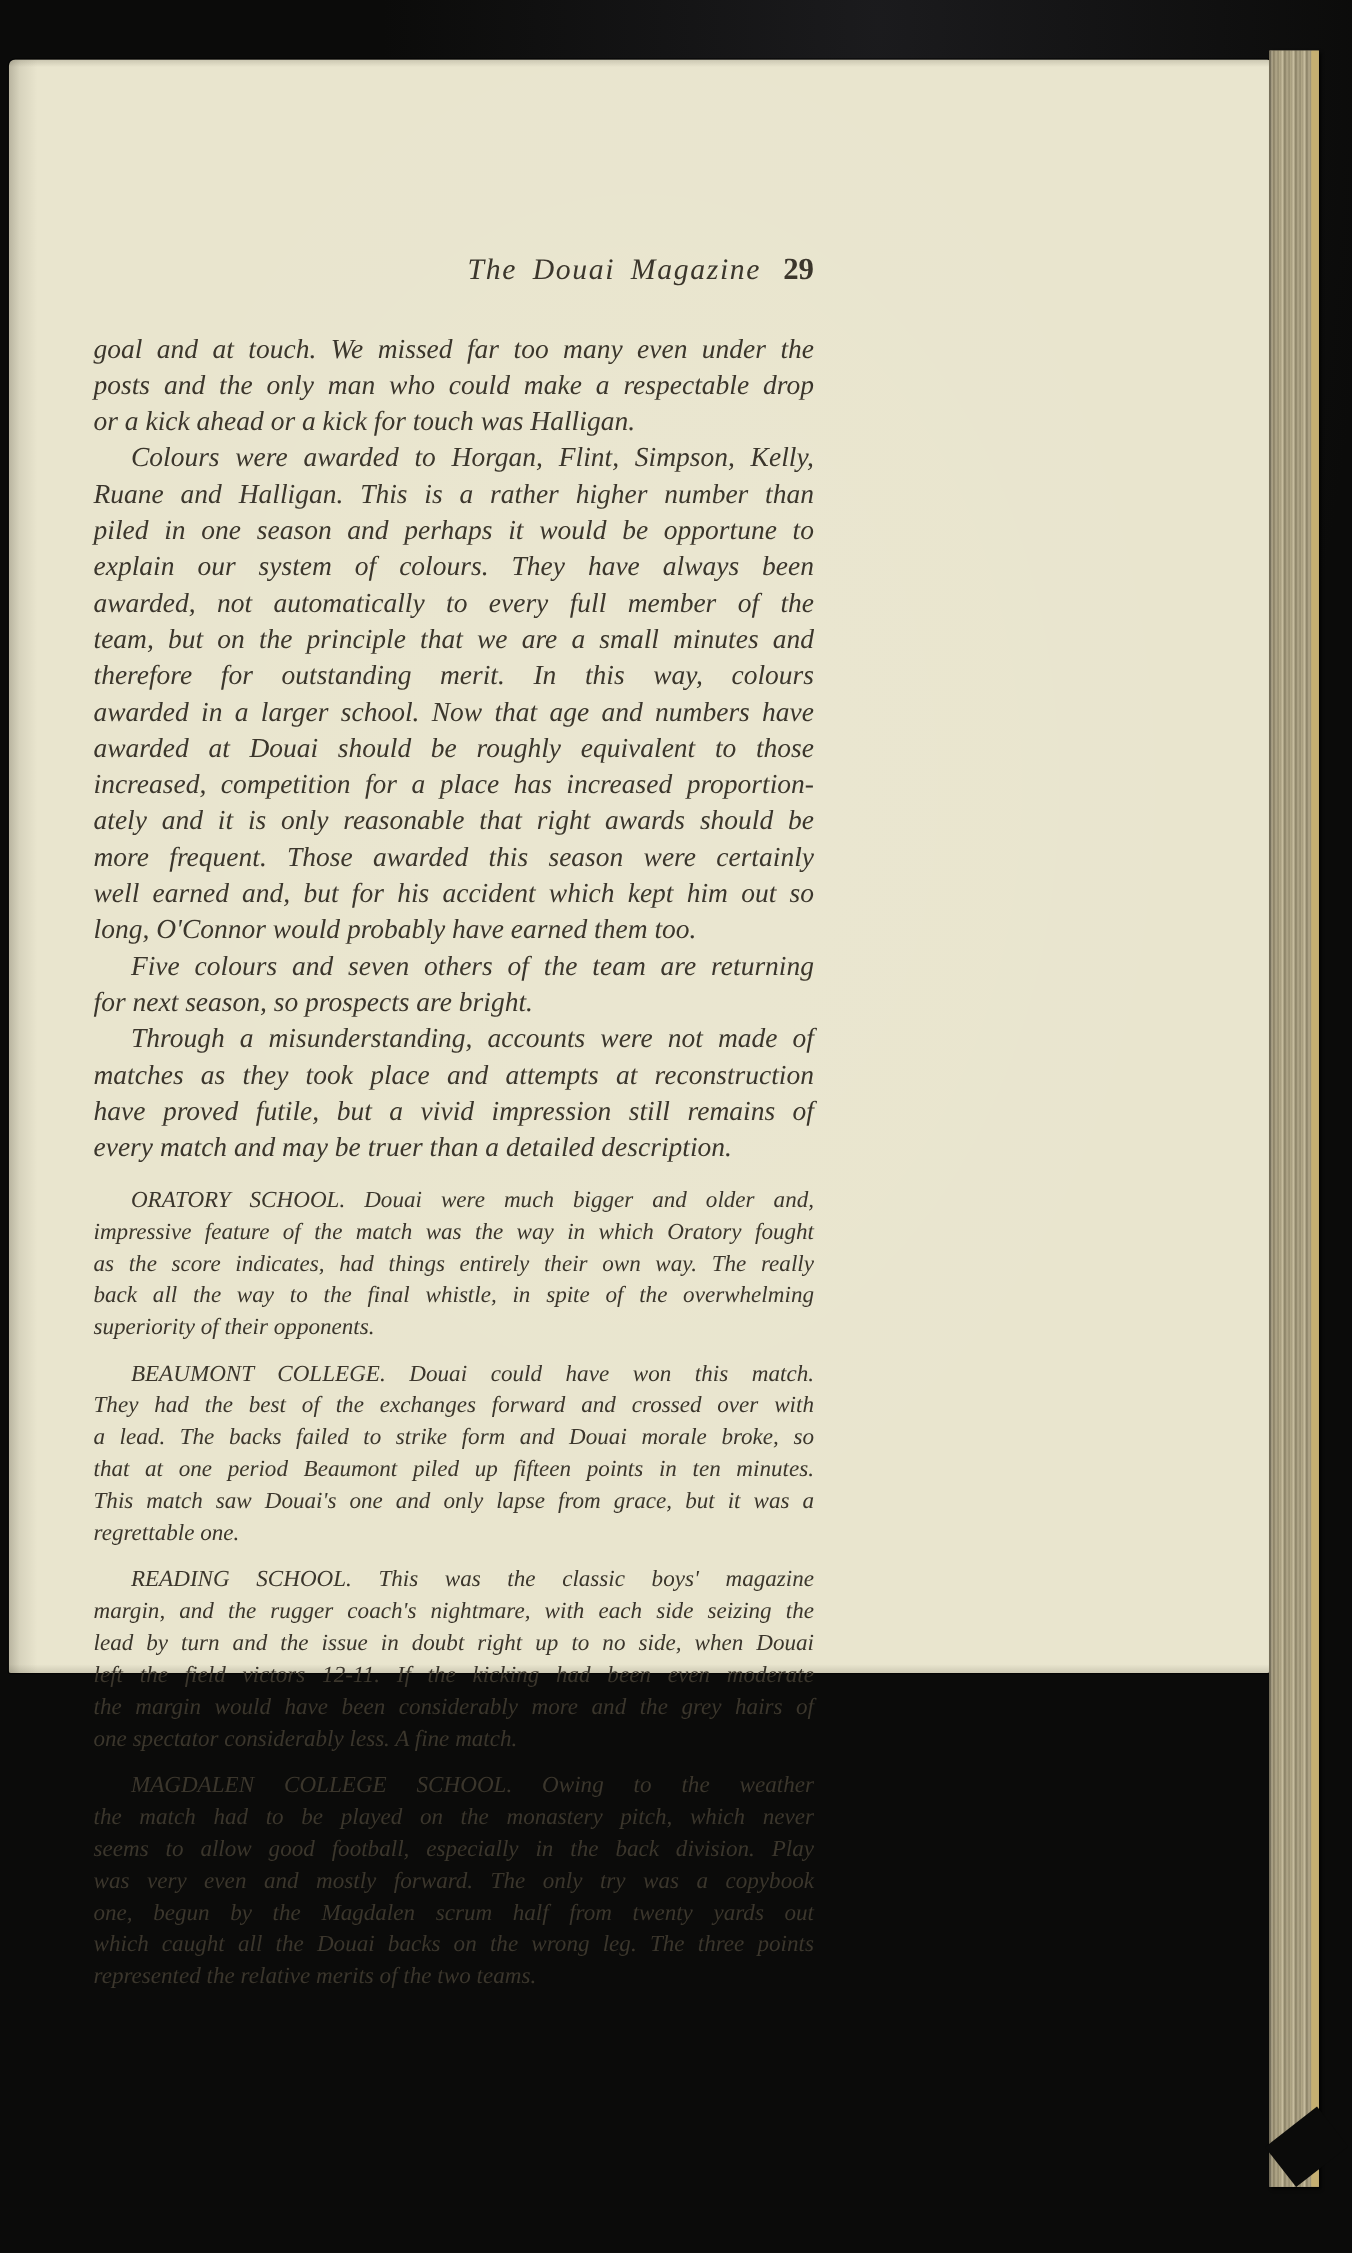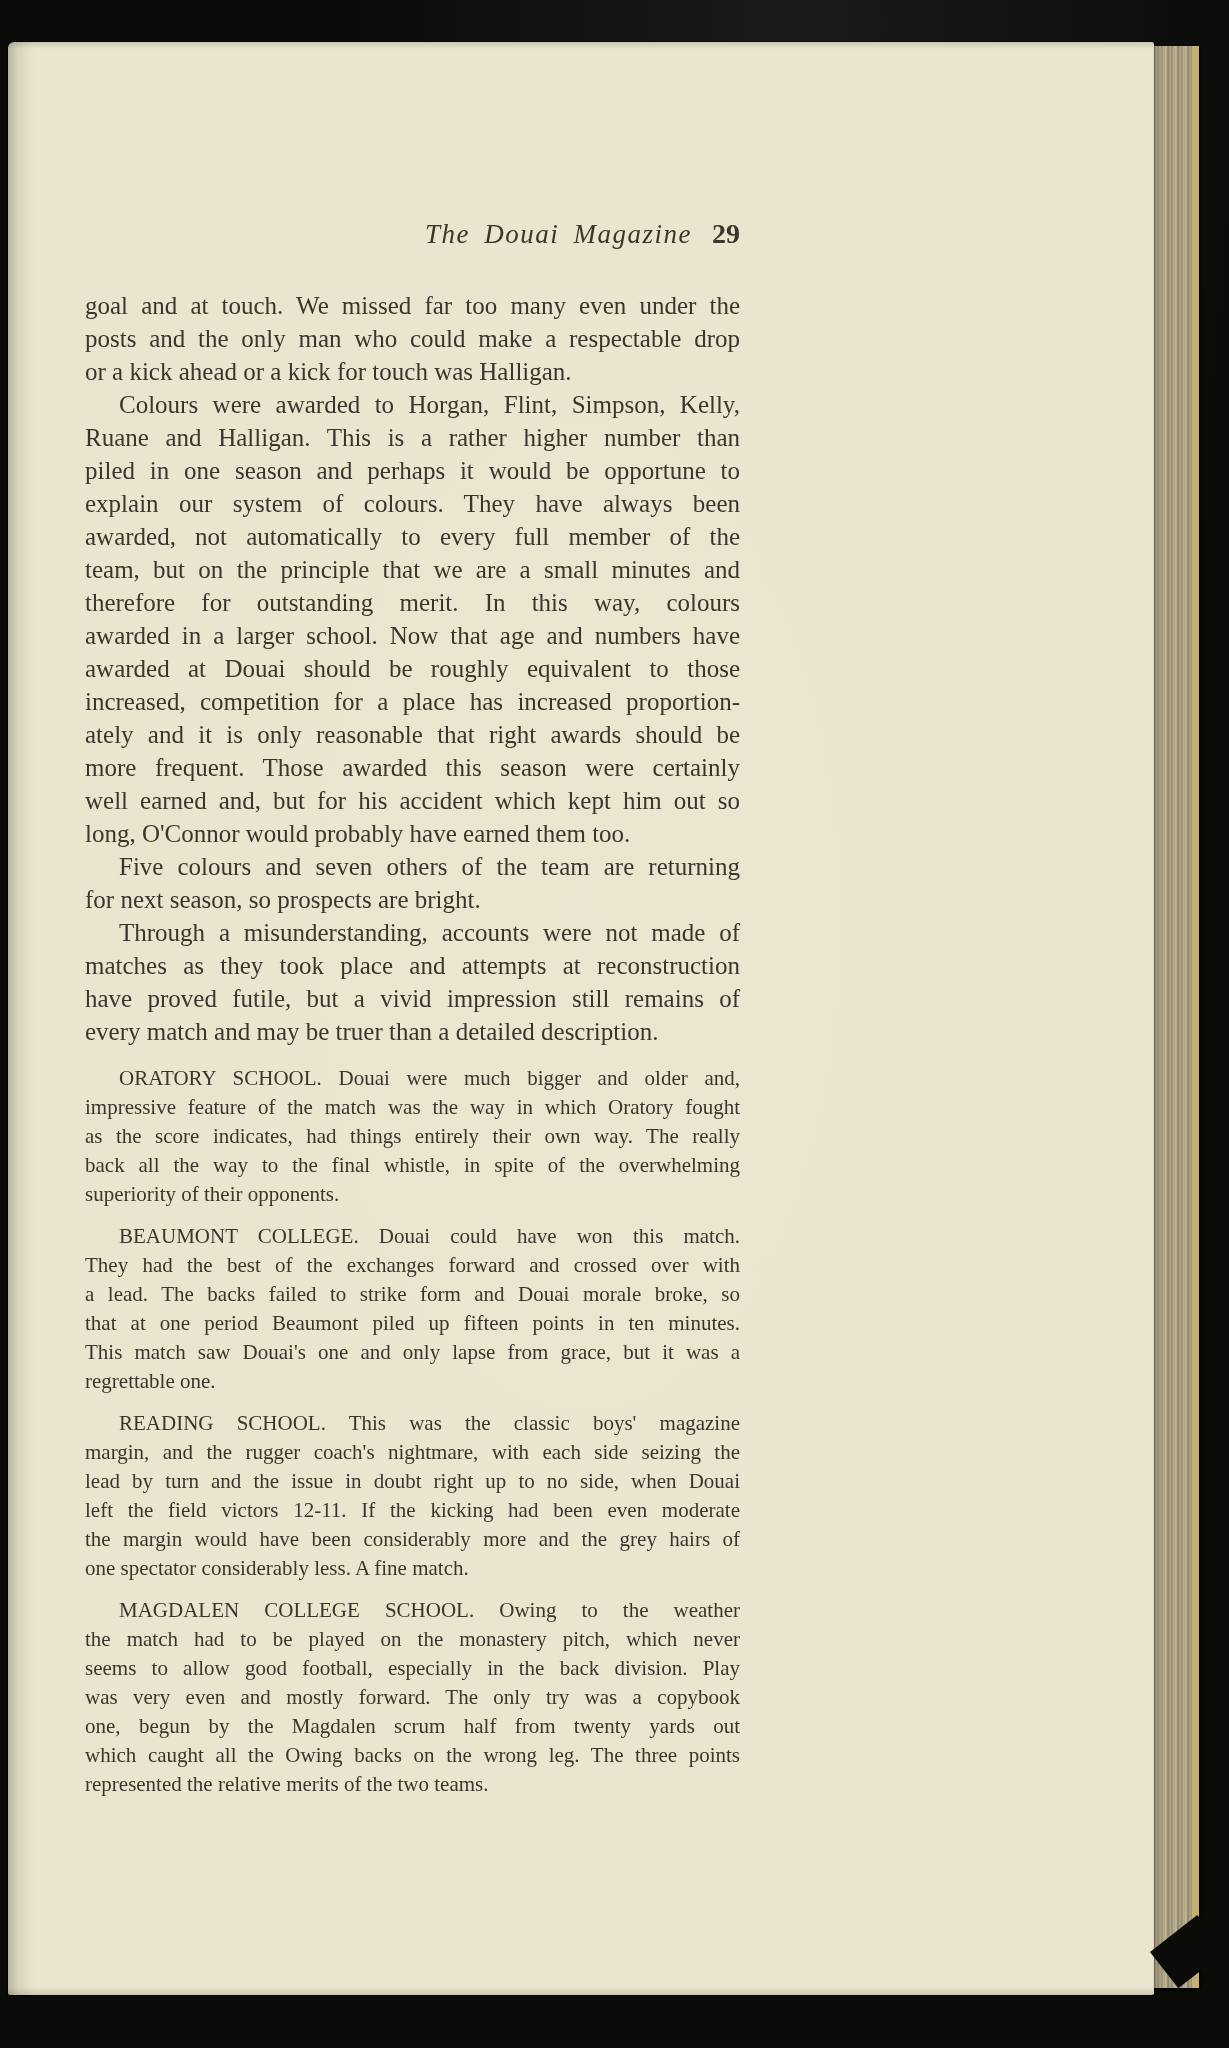--- a/index.html
+++ b/index.html
@@ -16,23 +16,23 @@
     width: 1229px;
     height: 2048px;
     background:
       radial-gradient(ellipse at 65% 1% , rgba(40,40,45,.55), rgba(0,0,0,0) 40%),
       #0b0b0a;
   }
   
   .page {
     position: absolute;
     left: 8px;
-    top: 42px;
+    top: 54px;
     width: 1146px;
-    height: 1953px;
+    height: 1467px;
     background:
       radial-gradient(ellipse at 50% 45%, rgba(255,255,255,.06), rgba(0,0,0,0) 70%),
       linear-gradient(90deg, rgba(60,55,40,.28) 0px, rgba(60,55,40,.10) 10px, rgba(0,0,0,0) 26px),
       linear-gradient(180deg, rgba(60,55,40,.18) 0px, rgba(0,0,0,0) 7px),
       linear-gradient(0deg, rgba(60,55,40,.16) 0px, rgba(0,0,0,0) 8px),
       #e9e5ce;
     border-radius: 6px 2px 2px 2px;
     box-shadow: 0 0 0 1px rgba(0,0,0,.6);
   }
   
@@ -83,20 +83,21 @@
     font-size: 28px;
     margin-left: 20px;
   }
   
   .text-column {
     position: absolute;
     left: 77px;
     top: 247px;
     width: 655px;
     color: #3b362c;
+    font-style: italic;
   }
   .para { margin: 0; }
   .main .line {
     font-size: 25px;
     line-height: 33px;
     white-space: nowrap;
   }
   .reports .para { margin-top: 13px; }
   .reports { margin-top: 16px; }
   .reports .line {
@@ -177,21 +178,21 @@
             <div class="line jl">left the field victors 12-11. If the kicking had been even moderate</div>
             <div class="line jl">the margin would have been considerably more and the grey hairs of</div>
             <div class="line">one spectator considerably less. A fine match.</div>
           </div>
           <div class="para">
             <div class="line jl ind">MAGDALEN COLLEGE SCHOOL. Owing to the weather</div>
             <div class="line jl">the match had to be played on the monastery pitch, which never</div>
             <div class="line jl">seems to allow good football, especially in the back division. Play</div>
             <div class="line jl">was very even and mostly forward. The only try was a copybook</div>
             <div class="line jl">one, begun by the Magdalen scrum half from twenty yards out</div>
-            <div class="line jl">which caught all the Owing backs on the wrong leg. The three points</div>
+            <div class="line jl">which caught all the Douai backs on the wrong leg. The three points</div>
             <div class="line">represented the relative merits of the two teams.</div>
           </div>
         </div>
     </div>
   </div>
   <div class="fore-edge"></div>
   <div class="fore-edge-cut"></div>
 </div>
 
 </body></html>

